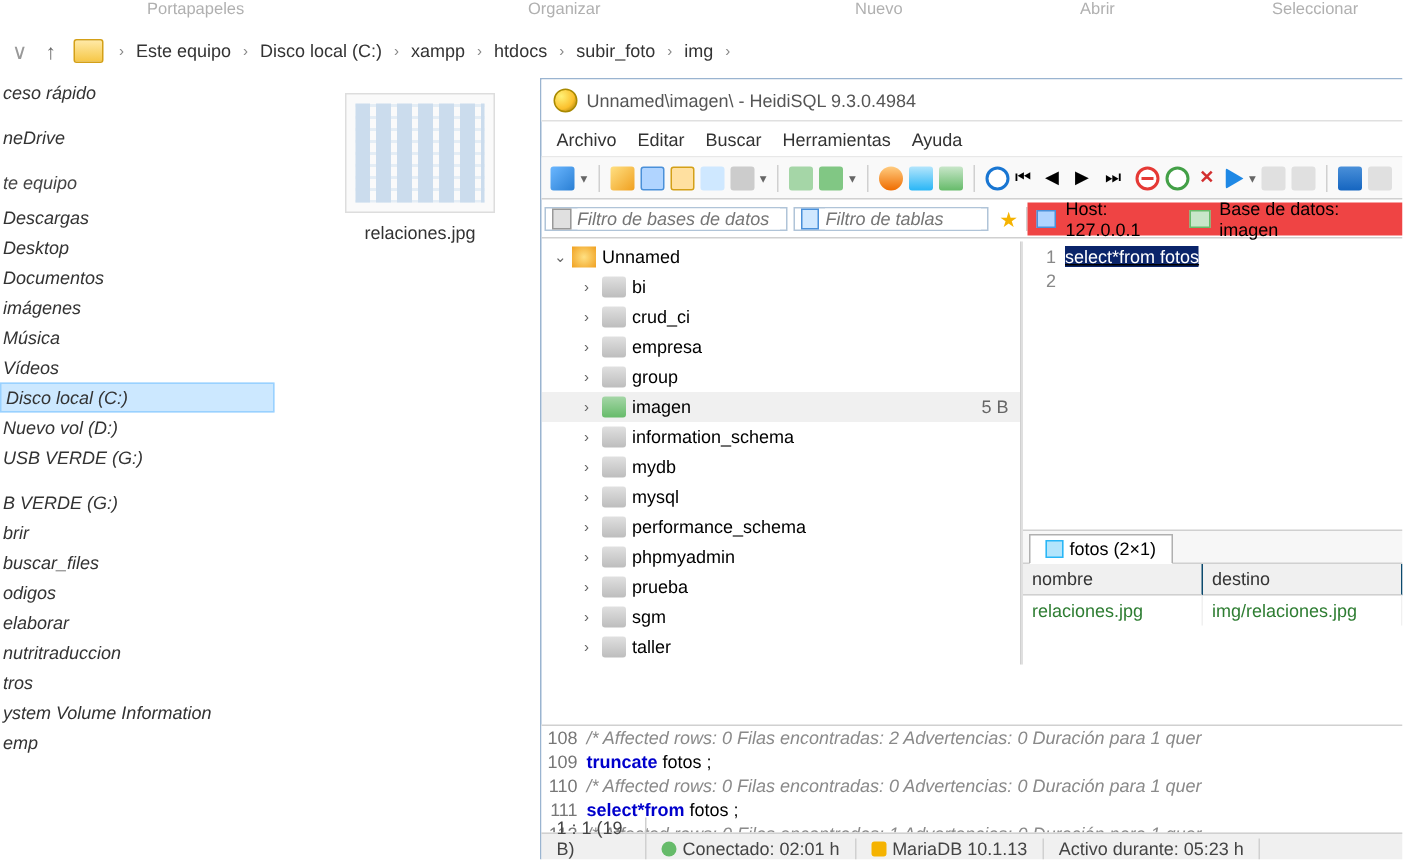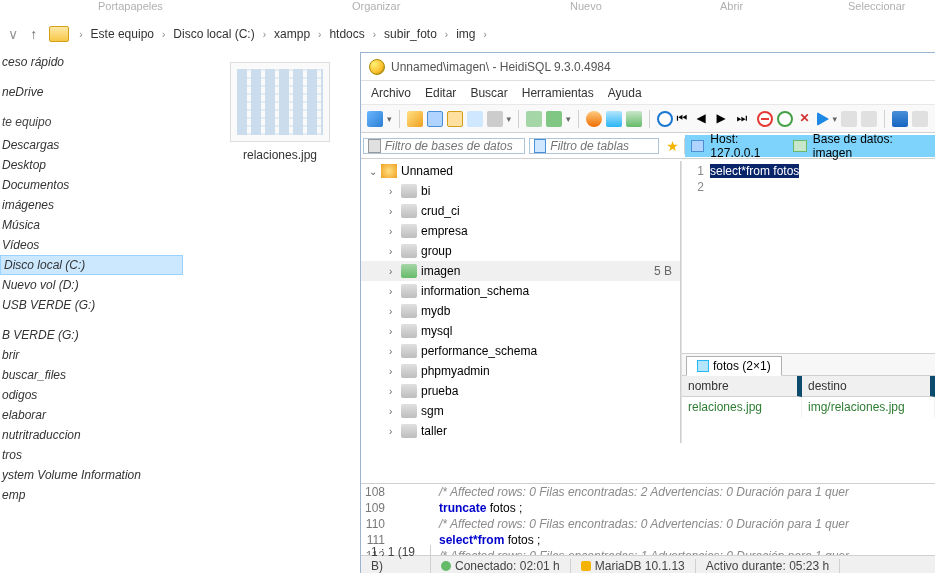--- a/index.html
+++ b/index.html
@@ -77,42 +77,42 @@
 .tree-row.lvl1 { padding-left: 28px; }
 .tree-arrow { width: 12px; color: #666; font-size: 10px; }
 .tree-ico { width: 16px; height: 14px; margin-right: 4px; }
 .ico-server { background: radial-gradient(circle,#ffe082,#f0a020); }
 .ico-db { background: linear-gradient(#e0e0e0,#bdbdbd); border-radius: 2px; }
 .ico-db-img { background: linear-gradient(#a5d6a7,#66bb6a); border-radius: 2px; }
 .tree-row.sel { background: #f0f0f0; }
 .tree-row .sz { margin-left: auto; margin-right: 8px; color: #666; }
 
 .right-pane { flex: 1; display: flex; flex-direction: column; border-left: 1px solid #e0e0e0; }
-.host-bar { height: 22px; border-bottom: 1px solid #d0d0d0; display: flex; align-items: center; padding: 0 6px; gap: 6px; background: #7dd3fc; font-size: 11px; }
+.host-bar { height: 22px; border-bottom: 1px solid #d0d0d0; display: flex; align-items: center; padding: 0 6px; gap: 6px; background: #ef4444; font-size: 11px; }
 .host-bar .ico-pc { width: 14px; height: 12px; background: #b0d4ff; border: 1px solid #4a90d9; }
 .host-bar .ico-dbs { width: 14px; height: 12px; background: #c8e6c9; border: 1px solid #66bb6a; }
 .sql-area { flex: 1; background: #fff; padding: 2px 0; display: flex; }
 .gutter { width: 28px; text-align: right; color: #888; padding-right: 6px; font-family: Consolas, monospace; }
 .gutter div { height: 16px; line-height: 16px; }
-.code { font-family: Consolas, monospace; }
+.code { font-family: Consolas, monospace; text-decoration: underline; }
 .code .line { height: 16px; line-height: 16px; }
 .sel-sql { background: #0a246a; color: #fff; }
 .kw { color: #0000cc; font-weight: bold; }
 
 .results { height: 90px; border-top: 1px solid #d0d0d0; }
 .res-tabs { height: 22px; display: flex; align-items: flex-end; padding-left: 4px; background: #f7f7f7; border-bottom: 1px solid #d0d0d0; }
 .res-tab { border: 1px solid #b0b0b0; border-bottom: 1px solid #fff; background: #fff; padding: 2px 10px; margin-bottom: -1px; display: flex; align-items: center; gap: 4px; font-size: 11px; }
 .res-tab .tico { width: 12px; height: 12px; background: #b3e5fc; border: 1px solid #29b6f6; }
 .res-grid { display: grid; grid-template-columns: 120px 1fr; }
-.res-grid .hdr { background: #f0f0f0; border-bottom: 1px solid #d0d0d0; border-right: 5px solid #0c4a6e; padding: 3px 6px; color: #333; }
+.res-grid .hdr { background: #f0f0f0; border-bottom: 1px solid #d0d0d0; border-right: 1px solid #0c4a6e; padding: 3px 6px; color: #333; }
 .res-grid .cell { padding: 3px 6px; color: #2e7d32; border-right: 1px solid #f0f0f0; }
 
 
 .log-pane { position: absolute; left: 0; right: 0; bottom: 18px; height: 72px; border-top: 1px solid #d0d0d0; background: #fff; font-family: Consolas, monospace; overflow: hidden; }
-.log-line { display: flex; height: 16px; line-height: 16px; white-space: nowrap; gap: 48px; }
+.log-line { display: flex; height: 16px; line-height: 16px; white-space: nowrap; }
 .log-line .ln { width: 30px; text-align: right; color: #777; padding-right: 6px; }
 .cmt { color: #8a8a8a; font-style: italic; }
 
 
 .statusbar { position: absolute; left: 0; right: 0; bottom: 0; height: 18px; background: #f0f0f0; border-top: 1px solid #d0d0d0; display: flex; align-items: flex-end; font-size: 11px; color: #444; }
 .statusbar .cell { padding: 0 10px; border-right: 1px solid #d0d0d0; display: flex; align-items: center; gap: 4px; }
 .st-ico-g { width: 10px; height: 10px; background: #66bb6a; border-radius: 50%; }
 .st-ico-y { width: 10px; height: 10px; background: #f5b301; border-radius: 2px; }
 </style>
 </head>

